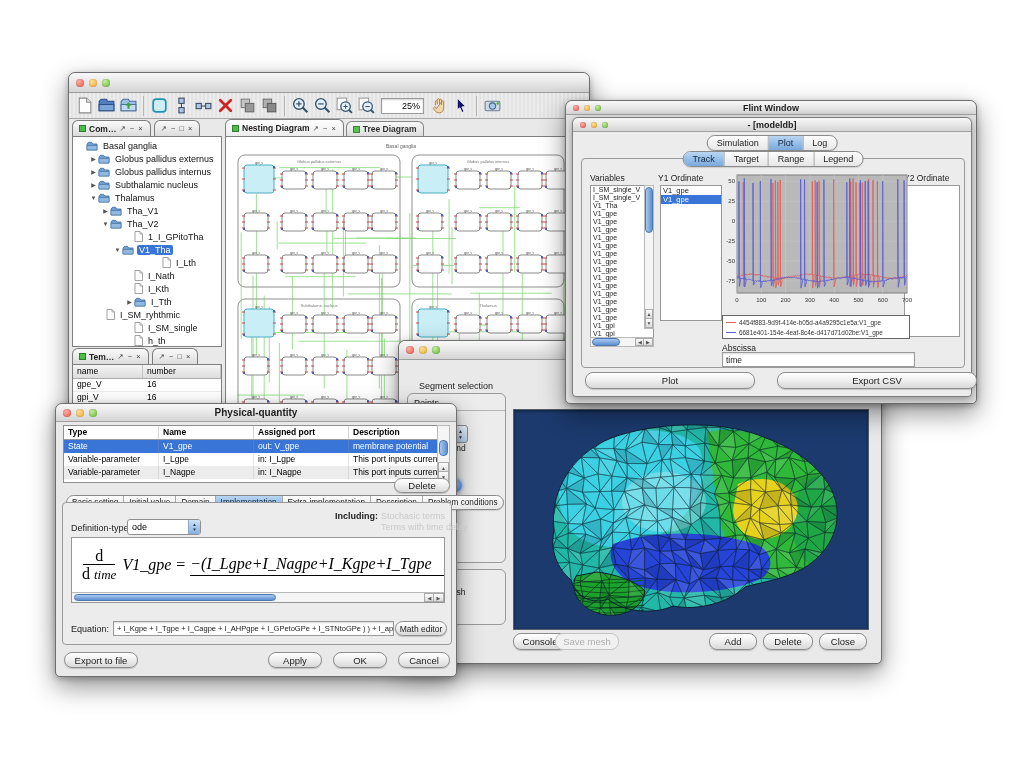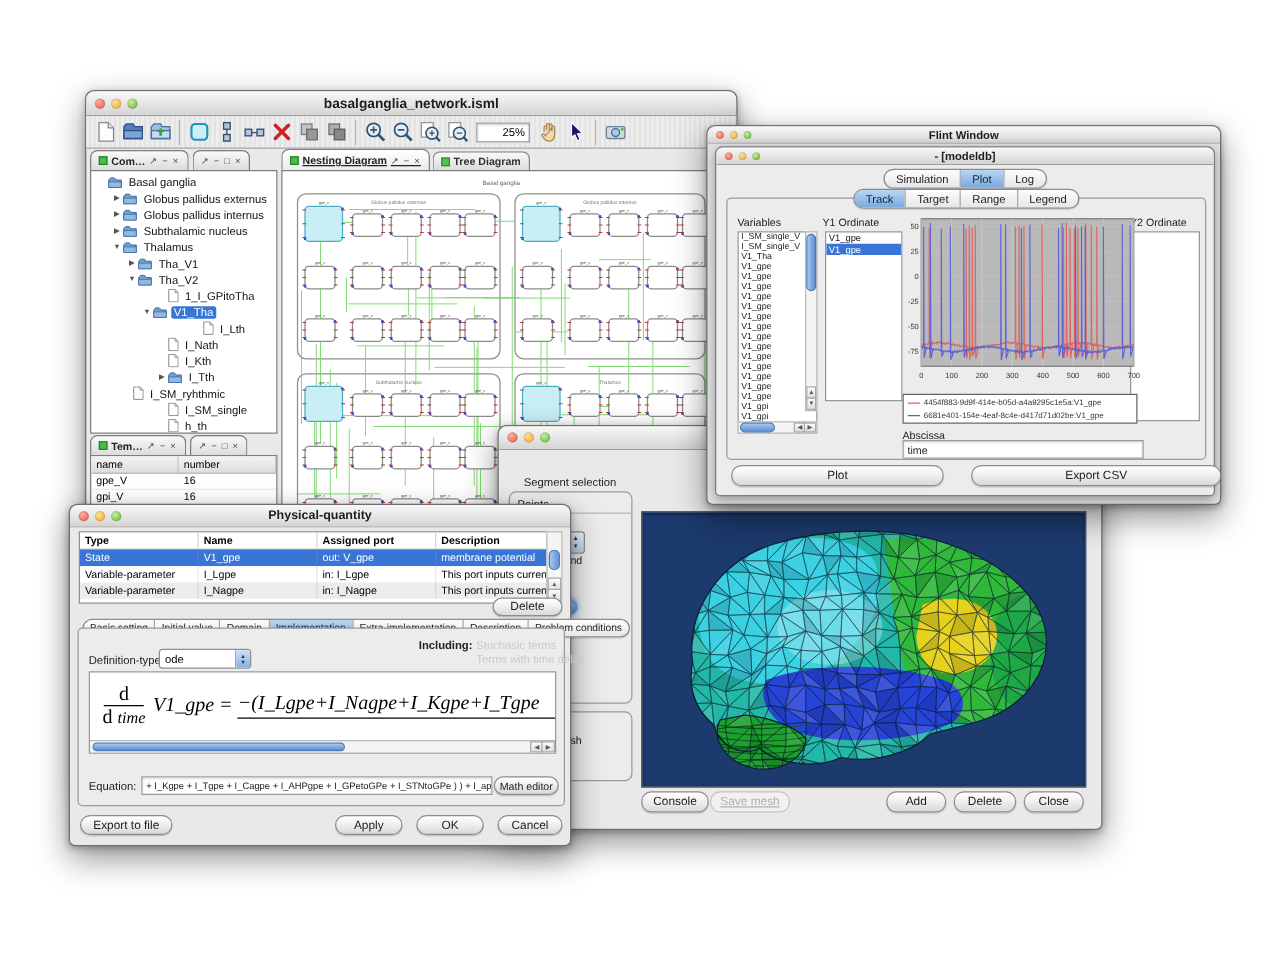--- a/index.html
+++ b/index.html
@@ -62,21 +62,20 @@
 
 <div id="canvas">
 
   <div class="win" id="mainwin" style="left:68px;top:72px;width:520px;height:556px;z-index:1;">
     <div class="tbar" style="height:19px;">
       <div class="lights">
         <span class="light l8 lr"></span>
         <span class="light l8 ly"></span>
         <span class="light l8 lg"></span>
       </div>
-      <span class="title" style="font-size:11px;">basalganglia_network.isml</span>
     </div>
     <div id="main-toolbar" class="pin" style="position:absolute;left:0;top:20px;right:0;height:25px;border-bottom:1px solid #a8a8a8;display:flex;align-items:center;padding-left:4px;">
         <div class="toolicon">
           <svg width="19" height="19" viewBox="0 0 18 18">
             <path d="M4 2h7l4 4v10H4z" fill="#fdfdfd" stroke="#8a8a8a"></path>
             <path d="M11 2v4h4" fill="#dce8f2" stroke="#8a8a8a"></path>
           </svg>
         </div>
         <div class="toolicon">
           <svg width="19" height="19" viewBox="0 0 18 18">
@@ -377,21 +376,21 @@
           </div>
           <div style="display: grid; grid-template-columns: 70px 1fr; height: 12px; font-size: 8.5px; border-bottom: 1px solid rgb(238, 238, 238);">
             <div style="padding: 0px 4px;">gpi_V</div>
             <div style="padding: 0px 4px;">16</div>
           </div>
         </div>
     </div>
 
     <div style="position:absolute;left:156px;top:48px;right:3px;bottom:3px;">
       <div id="editor-tabs" style="display:flex;align-items:flex-end;gap:2px;height:15px;">
-          <div class="minitab" style="background: linear-gradient(rgb(255, 255, 255), rgb(236, 236, 236)); height: 14px; text-decoration: underline;">
+          <div class="minitab" style="background: linear-gradient(rgb(255, 255, 255), rgb(236, 236, 236)); height: 14px;">
             <span class="grn"></span>
             <span>Nesting Diagram</span>
             <span class="ctl">↗ − ×</span>
           </div>
           <div class="minitab" style="height: 12px; opacity: 0.92;">
             <span class="grn"></span>
             <span>Tree Diagram</span>
           </div>
         </div>
       <div style="position:absolute;left:0;top:15px;right:0;bottom:0;background:#fff;border:1px solid #7f7f7f;overflow:hidden;">
@@ -2181,21 +2180,21 @@
               <path d="M324.8 215.0L342.3 232.6L323.3 229.7Z"></path>
               <path d="M336.1 218.5L353.7 216.1L357.2 229.2Z"></path>
               <path d="M336.1 218.5L357.2 229.2L342.3 232.6Z"></path>
             </g>
           </g>
           <path d="M 40,120 C 35,78 62,38 106,25 C 152,11 212,11 252,28 C 292,43 321,70 323,100 C 325,128 306,152 280,163 C 261,171 244,173 231,177 C 214,193 184,201 159,196 C 139,205 109,202 94,189 C 79,195 61,187 57,170 C 43,158 36,141 40,120 Z" fill="none" stroke="#0b2030" stroke-width="1"></path>
           <path d="M 62,166 C 54,183 69,202 92,205 C 113,207 129,196 131,181 C 121,170 99,164 83,162 Z" fill="none" stroke="#0b2030" stroke-width="1"></path>
         </svg></div>
 
     <div class="btn" style="left:114px;top:292px;width:52px;height:15px;">Console</div>
-    <div class="btn dis" style="left:169px;top:292px;width:62px;height:15px;text-decoration:underline;">Save mesh</div>
+    <div class="btn dis" style="left:156px;top:292px;width:62px;height:15px;">Save mesh</div>
     <div class="btn" style="left:310px;top:292px;width:46px;height:15px;">Add</div>
     <div class="btn" style="left:364px;top:292px;width:48px;height:15px;">Delete</div>
     <div class="btn" style="left:420px;top:292px;width:46px;height:15px;">Close</div>
   </div>
 
   <div class="win" id="flintwin" style="left:565px;top:100px;width:410px;height:302px;z-index:3;background:#e2e2e2;">
     <div class="tbar" style="height:13px;">
       <div class="lights">
         <span class="light l6 lr"></span>
         <span class="light l6 ly"></span>

